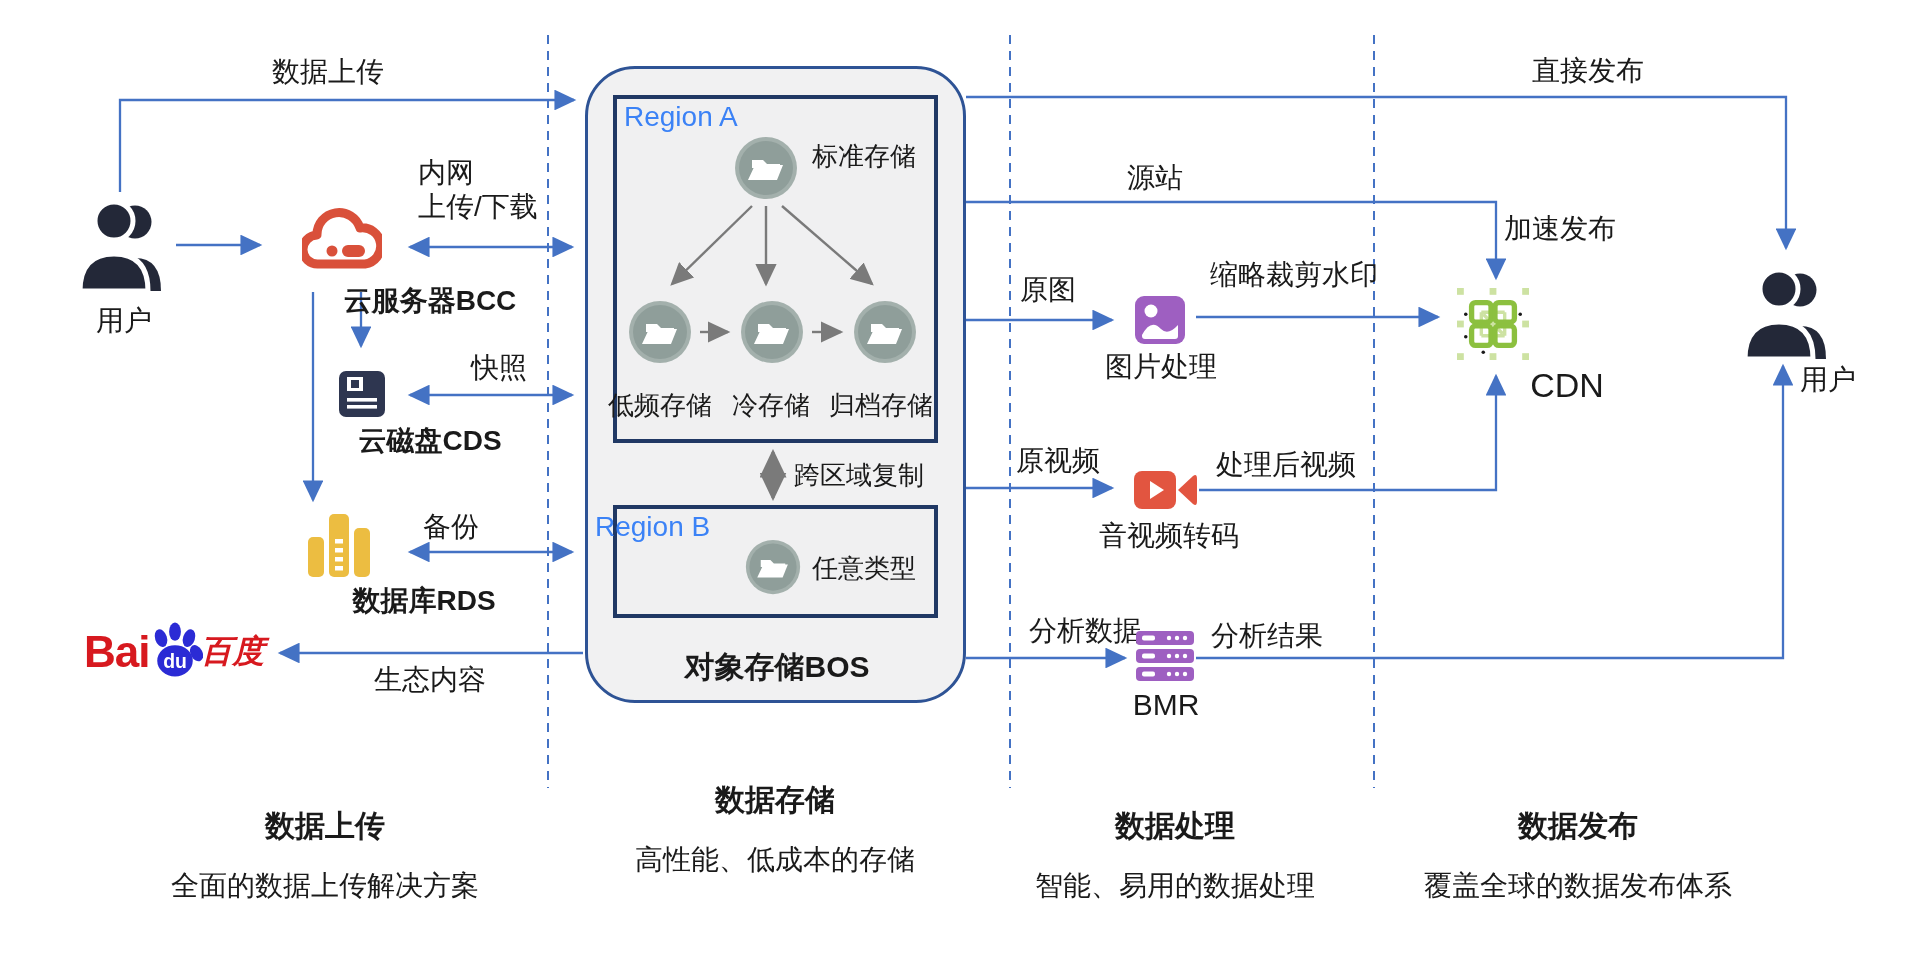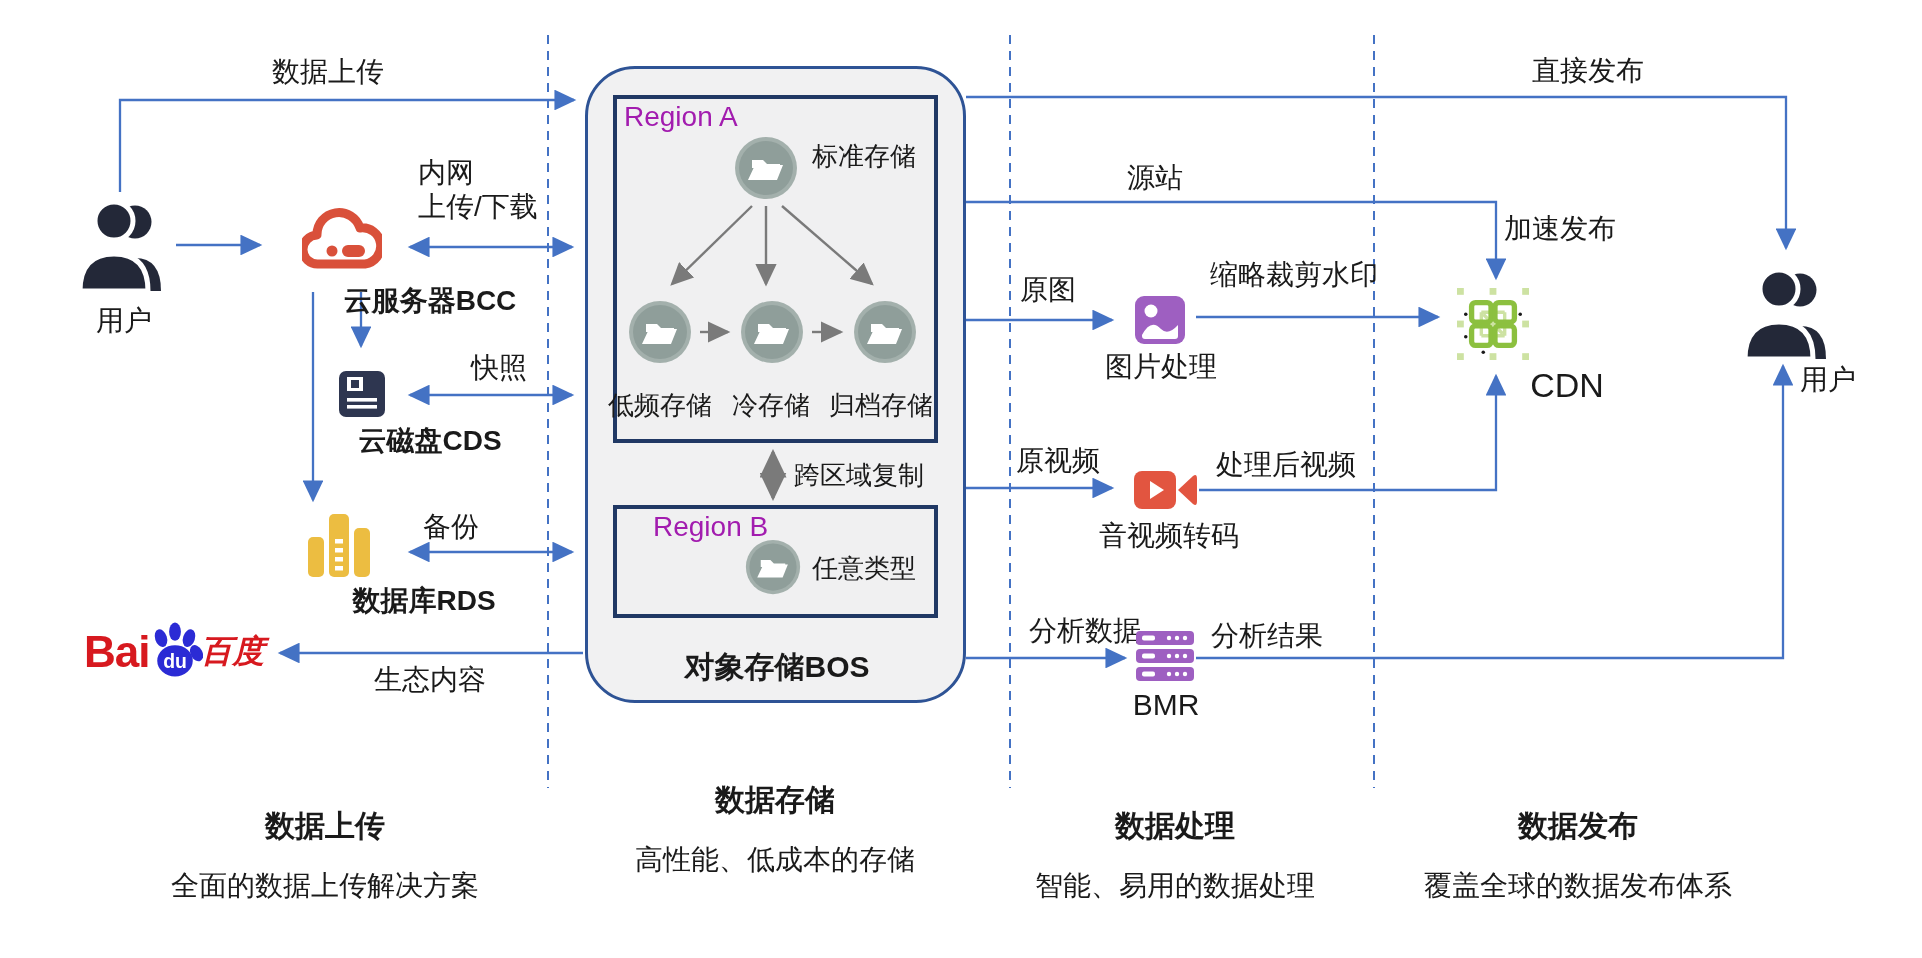--- a/index.html
+++ b/index.html
@@ -3,21 +3,21 @@
 <meta charset="utf-8">
 <style>
   html,body{margin:0;padding:0;background:#ffffff;}
   #stage{position:relative;width:1922px;height:958px;background:#ffffff;overflow:hidden;
          font-family:"Liberation Sans","DejaVu Sans",sans-serif;color:#1a1a1a;}
   .abs{position:absolute;}
   .lbl{position:absolute;font-size:28px;line-height:34px;white-space:nowrap;color:#1a1a1a;}
   .c{transform:translateX(-50%);}
   .b{font-weight:bold;}
   .sm{font-size:26px;line-height:32px;}
-  .green{color:#a21caf;}
+  .green{color:#3b82f6;}
   .box{position:absolute;box-sizing:border-box;}
   #bos-container{left:585px;top:66px;width:381px;height:637px;border:3px solid #2e5395;
                  border-radius:50px;background:#f1f1f2;}
   #region-a{left:613px;top:95px;width:325px;height:348px;border:4px solid #203864;background:#f0f0f1;}
   #region-b{left:613px;top:505px;width:325px;height:113px;border:4px solid #203864;background:#f0f0f1;}
   .footer-col{position:absolute;text-align:center;transform:translateX(-50%);white-space:nowrap;}
   .footer-title{font-size:30px;font-weight:bold;margin-bottom:20px;}
   .footer-desc{font-size:28px;}
   svg text{font-family:"Liberation Sans","DejaVu Sans",sans-serif;}
 </style>
@@ -178,21 +178,21 @@
       <path d="M18,24 h11 l4,4 h13 v4 h-28 z" fill="#ffffff"></path>
       <path d="M14,44 L21,29 L49,29 L43,44 Z" fill="#ffffff"></path>
     </svg>
   </div>
   <div class="lbl sm c" style="left:660px;top:389px;">低频存储</div>
   <div class="lbl sm c" style="left:771px;top:389px;">冷存储</div>
   <div class="lbl sm c" style="left:881px;top:389px;">归档存储</div>
 
   <div class="lbl sm" style="left:794px;top:459px;">跨区域复制</div>
 
-  <div class="lbl green" style="left:653px;top:510px;">Region B</div>
+  <div class="lbl green" style="left:595px;top:510px;">Region B</div>
   <div class="abs" style="left:745px;top:539px;">
     <svg width="56" height="56" viewBox="0 0 64 64">
       <circle cx="32" cy="32" r="31" fill="#a3b0ac"></circle>
         <circle cx="32" cy="32" r="27" fill="#8f9e9a"></circle>
       <path d="M18,24 h11 l4,4 h13 v4 h-28 z" fill="#ffffff"></path>
       <path d="M14,44 L21,29 L49,29 L43,44 Z" fill="#ffffff"></path>
     </svg>
   </div>
   <div class="lbl sm" style="left:812px;top:552px;">任意类型</div>
 

